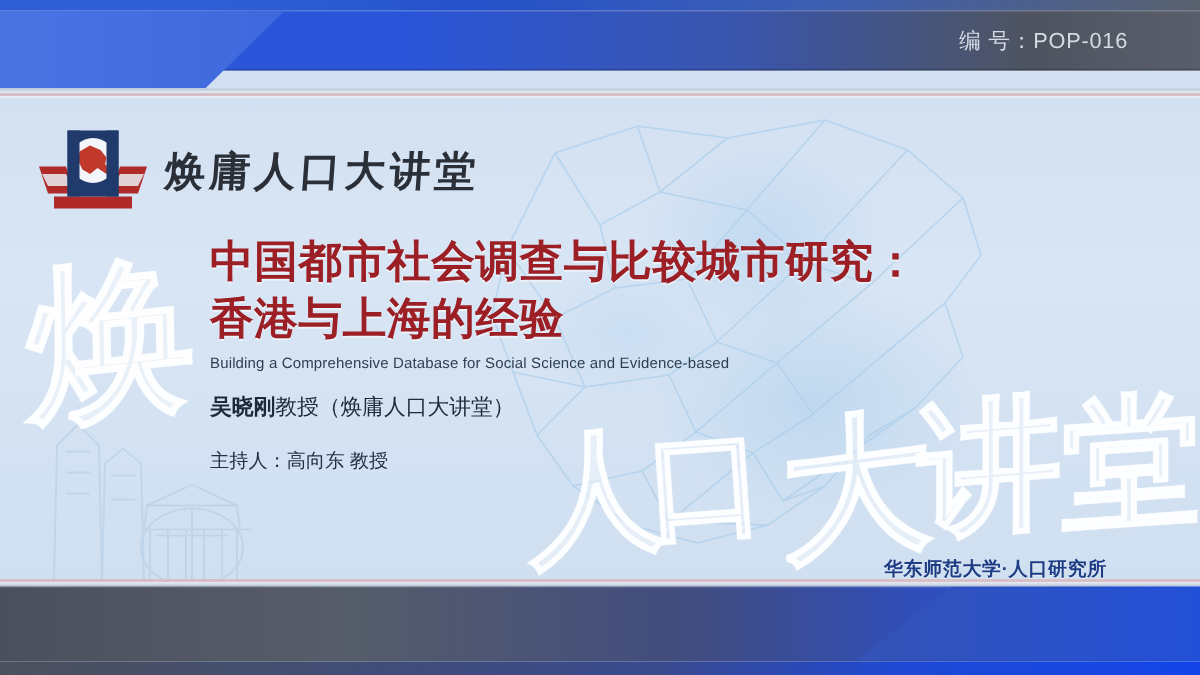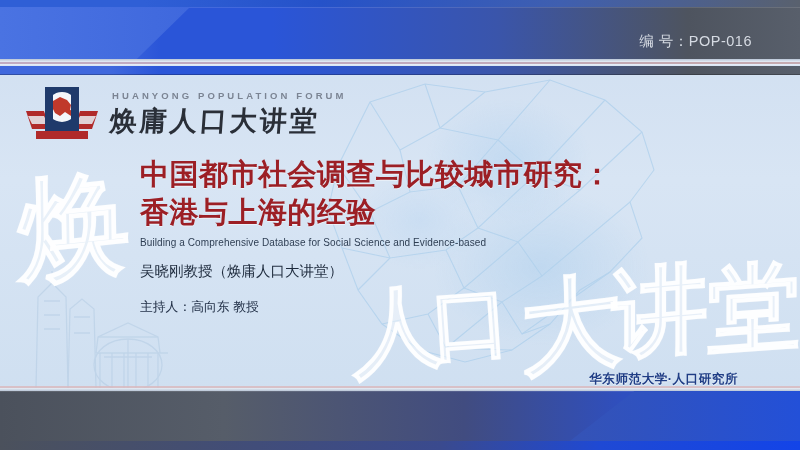--- a/index.html
+++ b/index.html
@@ -14,21 +14,21 @@
     overflow:hidden;
   }
 
   
   .frame-edge { position:absolute; left:0; width:800px; z-index:1; }
   .frame-top    { top:0;    height:7px;  background:linear-gradient(90deg,#2f5fd6 0%,#2f5fd6 18%,#2552c9 40%,#3f5fb0 70%,#59616e 100%); }
   .frame-bottom { bottom:0; height:9px;  background:linear-gradient(90deg,#4b515c 0%,#3a4a8e 55%,#1f49d4 75%,#1344e8 100%); }
 
   
   .topband {
-    position:absolute; left:0; top:7px; width:800px; height:68px; z-index:3;
+    position:absolute; left:0; top:7px; width:800px; height:40px; z-index:3;
     background:linear-gradient(90deg,#3f68dd 0%,#3f68dd 14%,#2a55d8 20%,#2a55d8 34%,#3a55ab 62%,#4e545f 86%,#585f6b 100%);
     box-shadow:inset 0 1px 0 rgba(255,255,255,.12), inset 0 -1px 0 rgba(0,0,0,.25);
     display:flex; align-items:center; justify-content:flex-end;
   }
   .topband:before {
     content:""; position:absolute; left:0; top:0; width:190px; height:52px;
     background:linear-gradient(90deg,#4a73e2,#3f68dd);
     clip-path:polygon(0 0,100% 0,72% 100%,0 100%);
   }
   .serial {
@@ -120,21 +120,21 @@
   .title-cn div { white-space:nowrap; }
 
   .subtitle-en {
     font-size:10px; line-height:1.5; color:#2e3e53; letter-spacing:.1px;
   }
   .subtitle-en div { white-space:nowrap; }
 
   .speaker {
     margin-top:12px; font-size:14.5px; color:#1d2a3c; white-space:nowrap;
   }
-  .speaker b { font-weight:400;margin-top:36px; }
+  .speaker b { font-weight:700;margin-top:36px; }
 
   .details { margin-top:15px; font-size:12.8px; color:#233148; line-height:1.78; }
   .details div { white-space:nowrap; }
 
   
   .org {
     position:absolute; right:62px; bottom:62px; z-index:6;
     font-size:12.6px; font-weight:700; color:#1f3d85;
     letter-spacing:.5px; white-space:nowrap;
     text-shadow:0 1px 0 rgba(255,255,255,.55);
@@ -223,21 +223,20 @@
         <circle cx="36" cy="22" r="15" fill="#f3f6fa"></circle>
 
         <path d="M27 16 L34 12 L41 15 L45 20 L44 25 L39 27 L34 31 L29 28 L26 22 Z" fill="#c0392b"></path>
         <path d="M41 22 L48 28 L45 31 L39 27 Z" fill="#c0392b"></path>
 
         <rect x="19" y="2" width="8" height="44" fill="#1f3a6b"></rect>
         <rect x="45" y="2" width="8" height="44" fill="#1f3a6b"></rect>
       </svg>
     </div>
     <div class="logo-text">
-      <div class="logo-en">HUANYONG POPULATION FORUM</div>
       <div class="logo-cn">焕庸人口大讲堂</div>
     </div>
   </div>
 
   <div class="content">
 
     <div class="title-cn">
       <div>中国都市社会调查与比较城市研究：</div>
       <div>香港与上海的经验</div>
     </div>

